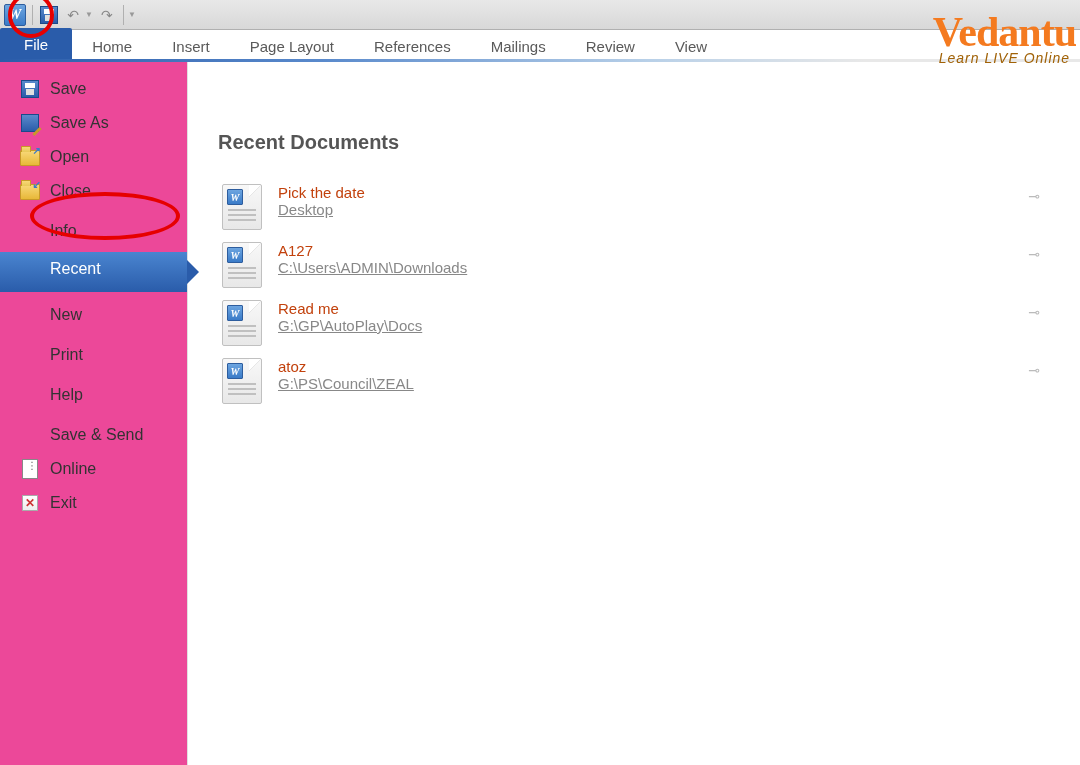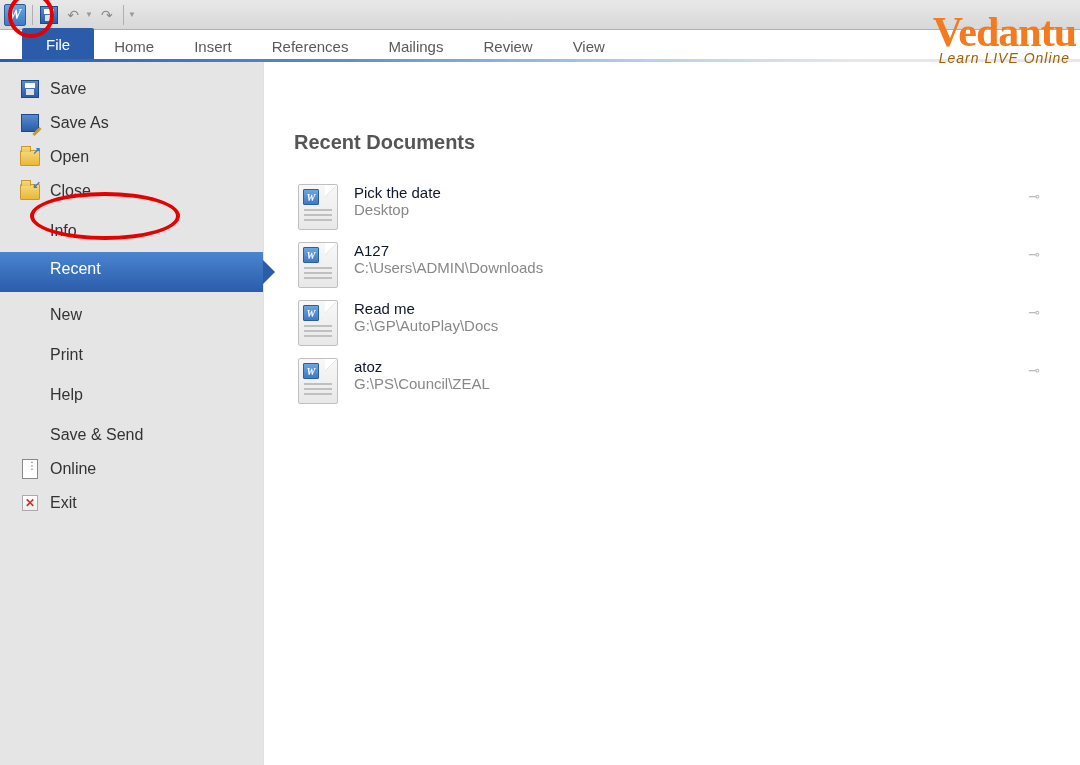--- a/index.html
+++ b/index.html
@@ -5,45 +5,45 @@
     * { margin: 0; padding: 0; box-sizing: border-box; }
     body { font-family: "Segoe UI", Tahoma, sans-serif; background: #fff; width: 1080px; height: 765px; overflow: hidden; position: relative; }
     
     .titlebar { height: 30px; background: linear-gradient(to bottom, #e8e8e8 0%, #d8d8d8 100%); border-bottom: 1px solid #b0b0b0; display: flex; align-items: center; padding: 0 4px; gap: 4px; }
     .word-icon { width: 22px; height: 22px; background: linear-gradient(to bottom, #6da5e0, #3a7bc8); border: 1px solid #2d5d9e; border-radius: 2px; display: flex; align-items: center; justify-content: center; color: white; font-weight: bold; font-size: 14px; font-style: italic; font-family: "Times New Roman", serif; }
     .divider-v { width: 1px; height: 20px; background: #b0b0b0; margin: 0 2px; }
     .qat-icon { width: 20px; height: 20px; display: flex; align-items: center; justify-content: center; color: #888; font-size: 14px; cursor: pointer; }
     .qat-save { color: #5a7aa8; }
     .qat-dropdown { font-size: 8px; margin-left: -2px; color: #999; }
     
-    .ribbon-tabs { height: 32px; display: flex; align-items: flex-end; padding-left: 22px; gap: 0; border-bottom: 3px solid #4c1d95; position: relative; }
+    .ribbon-tabs { height: 32px; display: flex; align-items: flex-end; gap: 0; border-bottom: 3px solid #4c1d95; position: relative; }
     .tab { padding: 6px 20px 4px; color: #5a5a5a; font-size: 15px; cursor: pointer; }
     .tab.active { background: #2a5caa; color: white; border-radius: 2px 2px 0 0; padding: 8px 24px 6px; }
     .ribbon-underline { position: absolute; bottom: -3px; left: 0; right: 0; height: 3px; background: linear-gradient(to right, #2a5caa 0%, #5a8acc 30%, #b8d0e8 60%, #e8e8e8 80%); z-index: 1; }
     
     .backstage { display: flex; height: calc(100% - 62px); }
-    .sidebar { width: 264px; background: #e5e5e5; border-right: 1px solid #e0e0e0; padding-top: 10px; }
+    .sidebar { width: 188px; background: #ec4899; border-right: 1px solid #e0e0e0; padding-top: 10px; }
     .side-item { padding: 8px 20px 8px 50px; color: #333; font-size: 16px; cursor: pointer; position: relative; display: flex; align-items: center; }
     .side-item.with-icon { padding-left: 50px; }
     .side-item .icon-box { position: absolute; left: 20px; width: 20px; height: 20px; display: flex; align-items: center; justify-content: center; }
     .side-item.no-icon { padding-left: 50px; font-weight: 400; margin-top: 6px; }
     .side-item.selected { background: linear-gradient(to bottom, #4a85d0, #2a5caa); color: white; position: relative; margin: 4px 0; padding-bottom: 14px; }
     .side-item.selected::after { content: ''; position: absolute; right: -12px; top: 50%; transform: translateY(-50%); border-left: 12px solid #2a5caa; border-top: 12px solid transparent; border-bottom: 12px solid transparent; }
     
     .content { flex: 1; padding: 30px 30px; position: relative; margin-top: 39px; }
     .content h2 { color: #555; font-size: 20px; font-weight: 600; margin-bottom: 24px; }
     .doc-row { display: flex; align-items: flex-start; padding: 6px 4px; gap: 16px; cursor: pointer; position: relative; }
     .doc-icon { width: 40px; height: 46px; background: linear-gradient(to bottom, #f8f8f8, #e8e8e8); border: 1px solid #c0c0c0; border-radius: 2px; position: relative; flex-shrink: 0; }
     .doc-icon::before { content: ''; position: absolute; top: 0; right: 0; width: 12px; height: 12px; background: linear-gradient(135deg, #fff 0%, #fff 48%, #ccc 52%, transparent 52%); }
     .doc-icon .w-badge { position: absolute; top: 4px; left: 4px; width: 16px; height: 16px; background: linear-gradient(to bottom, #6da5e0, #3a7bc8); border: 1px solid #2d5d9e; border-radius: 1px; display: flex; align-items: center; justify-content: center; color: white; font-weight: bold; font-size: 10px; font-style: italic; font-family: "Times New Roman", serif; }
     .doc-icon .lines { position: absolute; top: 24px; left: 5px; right: 5px; }
     .doc-icon .lines div { height: 2px; background: #c0c0c0; margin-bottom: 3px; }
     .doc-info { flex: 1; }
-    .doc-title { color: #0f172a; font-size: 15px; }
-    .doc-path { color: #888; font-size: 15px; }
+    .doc-title { color: #c2410c; font-size: 15px; }
+    .doc-path { color: #888; font-size: 15px; text-decoration: underline; }
     .pin-icon { position: absolute; right: 10px; top: 10px; color: #bbb; font-size: 14px; }
     
     .floppy-icon { width: 18px; height: 18px; background: linear-gradient(to bottom, #5a8acc, #2a5caa); border: 1px solid #1a4a8a; position: relative; }
     .floppy-icon::after { content: ''; position: absolute; top: 2px; left: 50%; transform: translateX(-50%); width: 10px; height: 5px; background: white; }
     .floppy-icon::before { content: ''; position: absolute; bottom: 2px; left: 50%; transform: translateX(-50%); width: 8px; height: 6px; background: #e0e0e0; }
     
     .folder-icon { width: 20px; height: 16px; background: linear-gradient(to bottom, #f8d878, #e8b838); border: 1px solid #c89828; border-radius: 1px; position: relative; margin-top: 2px; }
     .folder-icon::before { content: ''; position: absolute; top: -5px; left: 0; width: 8px; height: 5px; background: linear-gradient(to bottom, #f8d878, #e8c858); border: 1px solid #c89828; border-bottom: none; border-radius: 1px 1px 0 0; }
     .folder-icon .arrow { position: absolute; top: -6px; right: -2px; font-size: 10px; color: #3a7bc8; font-weight: bold; }
     
@@ -84,20 +84,21 @@
   <div class="qat-dropdown">▼</div>
   <div class="qat-icon">↷</div>
   <div class="divider-v"></div>
   <div class="qat-dropdown">▼</div>
 </div>
 
 <div class="ribbon-tabs">
   <div class="tab active">File</div>
   <div class="tab">Home</div>
   <div class="tab">Insert</div>
+  <div class="tab">Page Layout</div>
   <div class="tab">References</div>
   <div class="tab">Mailings</div>
   <div class="tab">Review</div>
   <div class="tab">View</div>
   <div class="ribbon-underline"></div>
 </div>
 
 <div class="backstage">
   <div class="sidebar">
     <div class="side-item with-icon">

